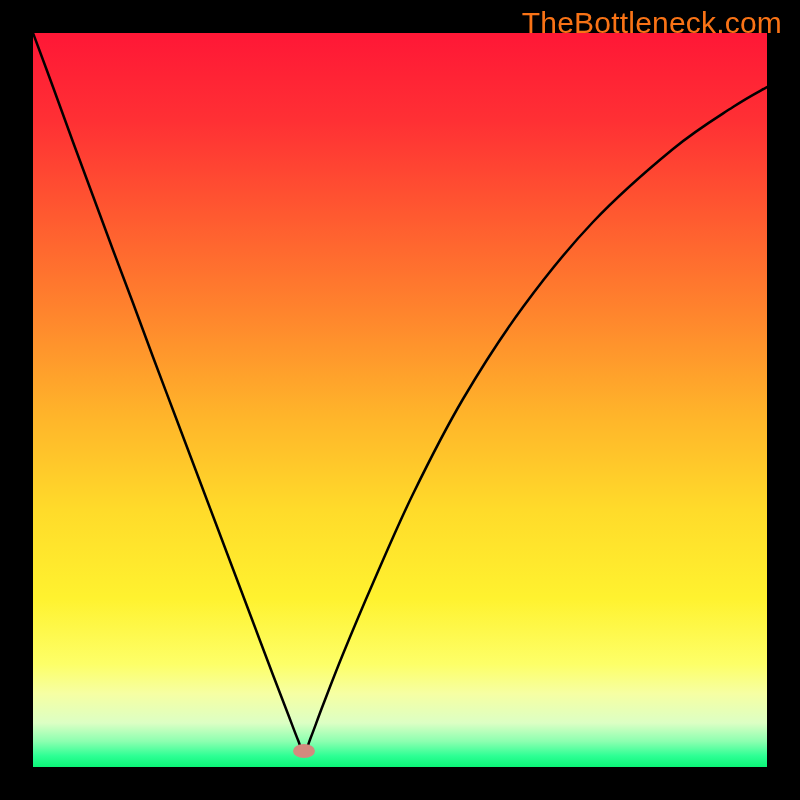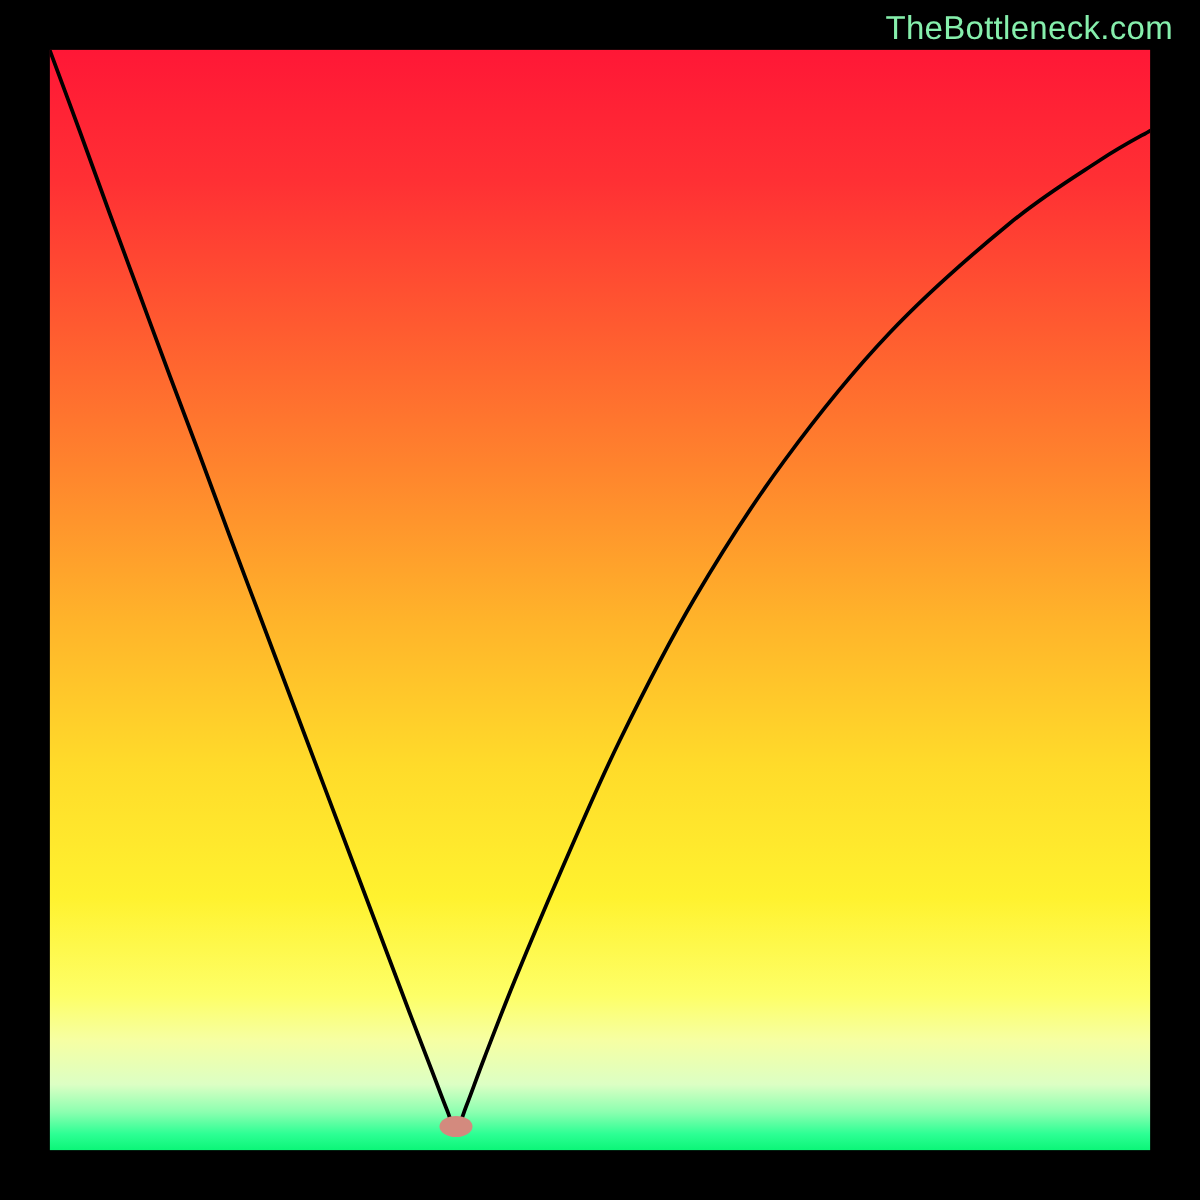--- a/index.html
+++ b/index.html
@@ -38,22 +38,22 @@
   .marker {
     position: absolute;
     background: #d38a7e;
     border-radius: 50% / 50%;
     transform: translate(-50%, -50%);
   }
   .watermark {
     position: absolute;
     top: 6px;
     right: 18px;
-    color: #86efac;
-    font-size: 22px;
+    color: #f97316;
+    font-size: 30px;
     letter-spacing: 0.2px;
     user-select: none;
     pointer-events: none;
   }
 </style>
 </head>
 <body>
 
 <div class="frame">
 

